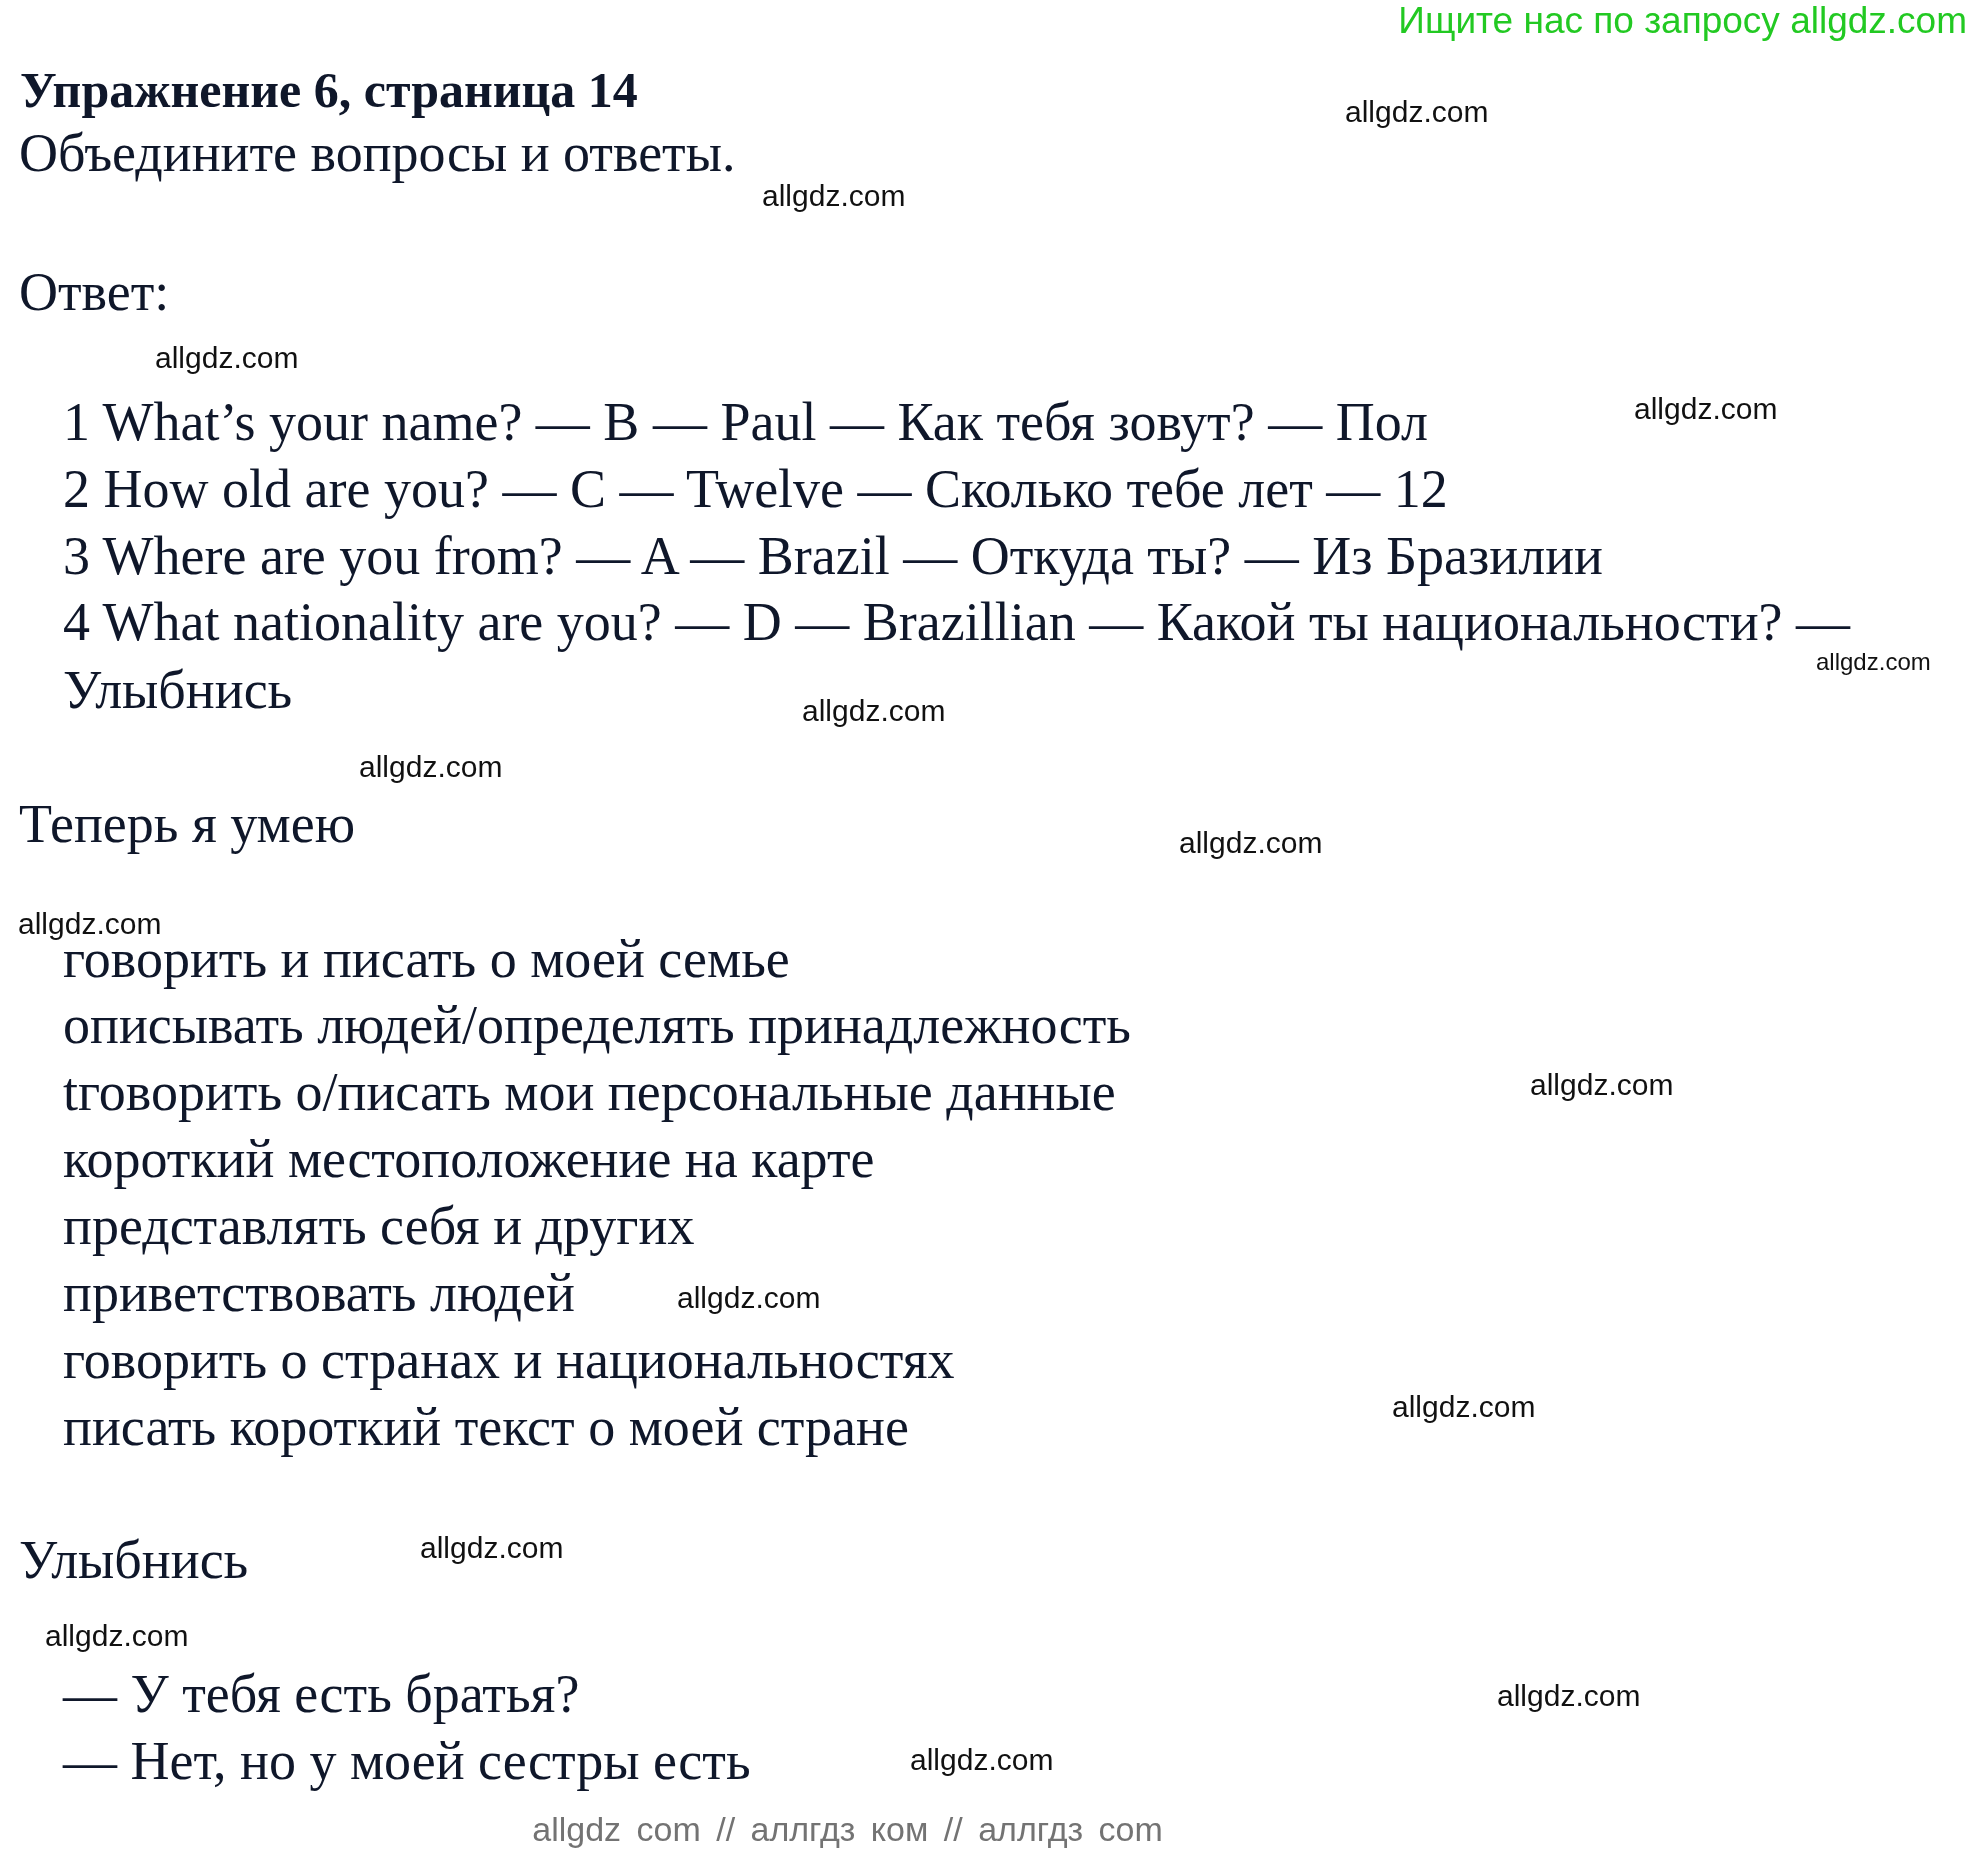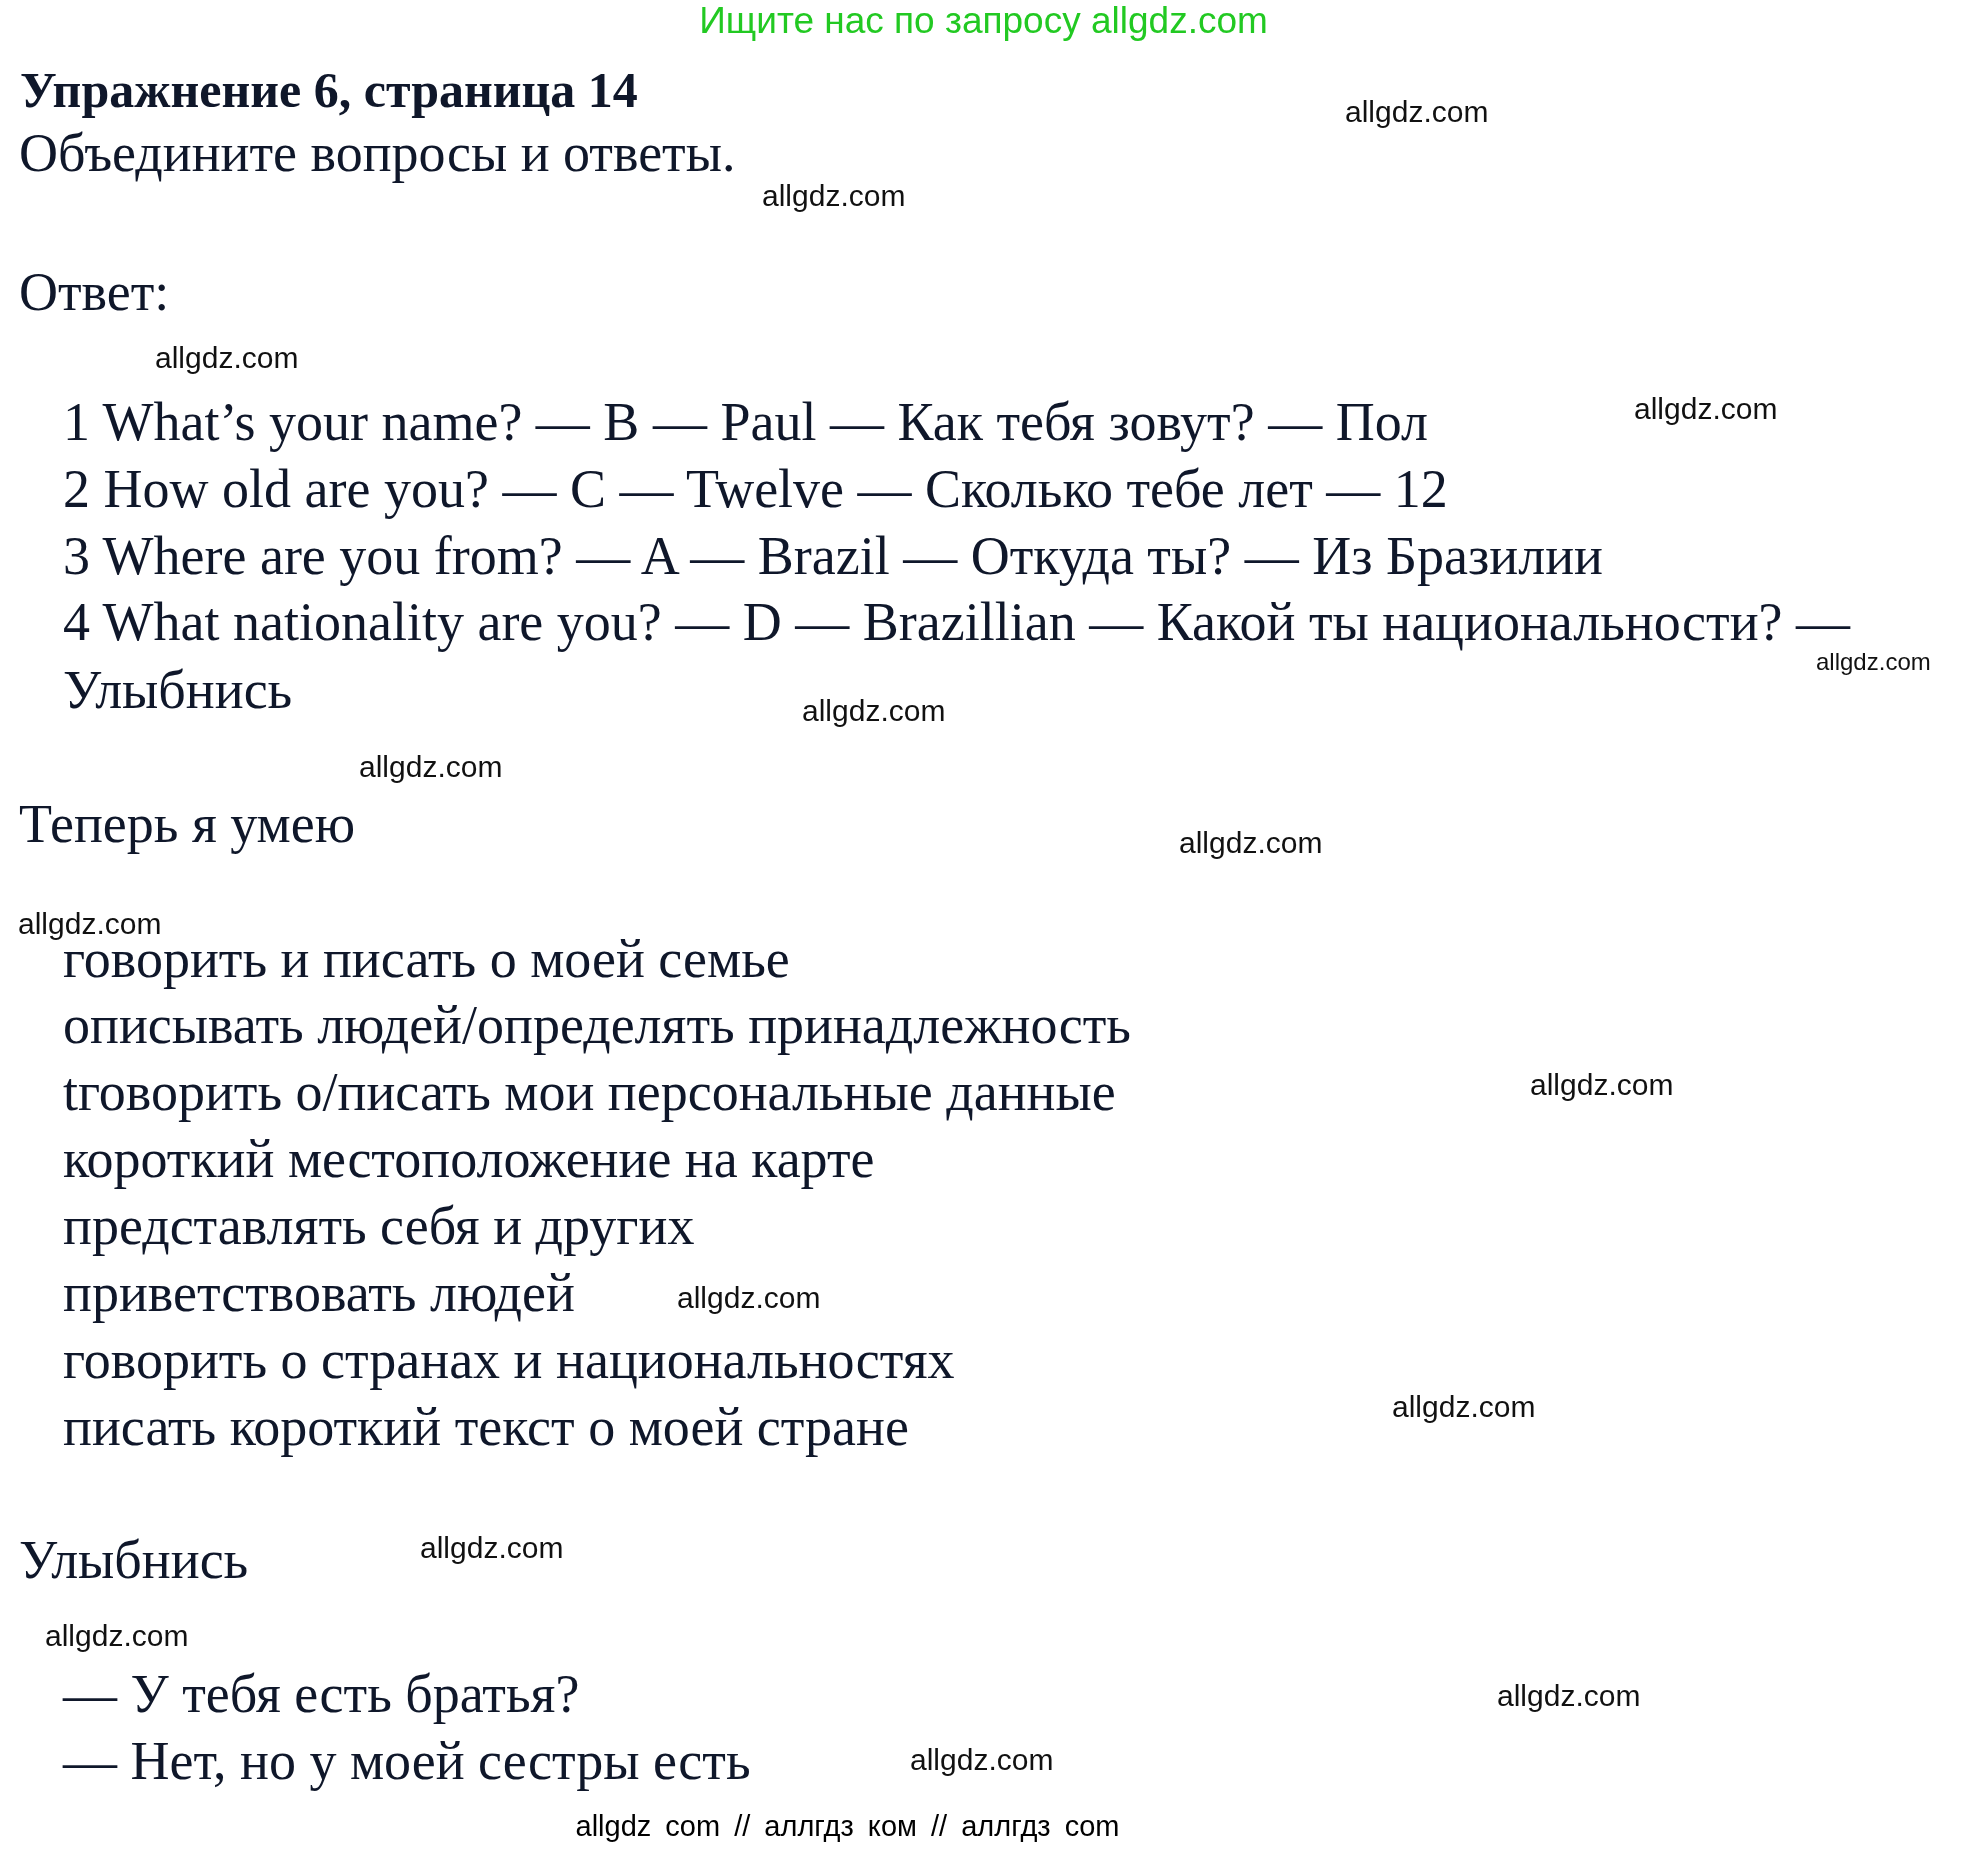--- a/index.html
+++ b/index.html
@@ -1,28 +1,28 @@
 <!DOCTYPE html>
 <html><head>
 <meta charset="utf-8">
 <style>
   html, body { margin: 0; padding: 0; background: #ffffff; }
   body { width: 1967px; height: 1854px; position: relative; overflow: hidden; }
   .abs { position: absolute; white-space: nowrap; margin: 0; }
   .serif { font-family: "Liberation Serif", "DejaVu Serif", serif; color: #0f172a; line-height: 1; }
   .sans { font-family: "Liberation Sans", "DejaVu Sans", sans-serif; line-height: 1; }
-  .top-banner { color: #22c922; font-size: 37px; left: 0; width: 1967px; text-align: center; top: 2px; }
+  .top-banner { color: #22c922; font-size: 37px; left: 0; width: 1967px; text-align: right; top: 2px; }
   .heading { font-size: 50px; font-weight: bold; left: 20px; top: 65px; }
   .subtitle { font-size: 54px; left: 19px; top: 126px; }
   .answer-label { font-size: 54px; left: 19px; top: 265px; }
   .body-line { font-size: 54px; left: 19px; margin-left: 44px; }
   .section-title { font-size: 54px; left: 19px; }
   .wm { color: #111; font-size: 30px; }
   .wm.small { font-size: 24px; }
-  .footer { color: #000000; font-size: 29px; left: 0; width: 1695px; text-align: center; top: 1812px; word-spacing: 6px; }
+  .footer { color: #737373; font-size: 34px; left: 0; width: 1695px; text-align: center; top: 1812px; word-spacing: 6px; }
 </style>
 </head>
 <body>
 
 <div class="abs sans top-banner">Ищите нас по запросу allgdz.com</div>
 
 <h1 class="abs serif heading">Упражнение 6, страница 14</h1>
 <div class="abs serif subtitle">Объедините вопросы и ответы.</div>
 <div class="abs serif answer-label">Ответ:</div>
 

